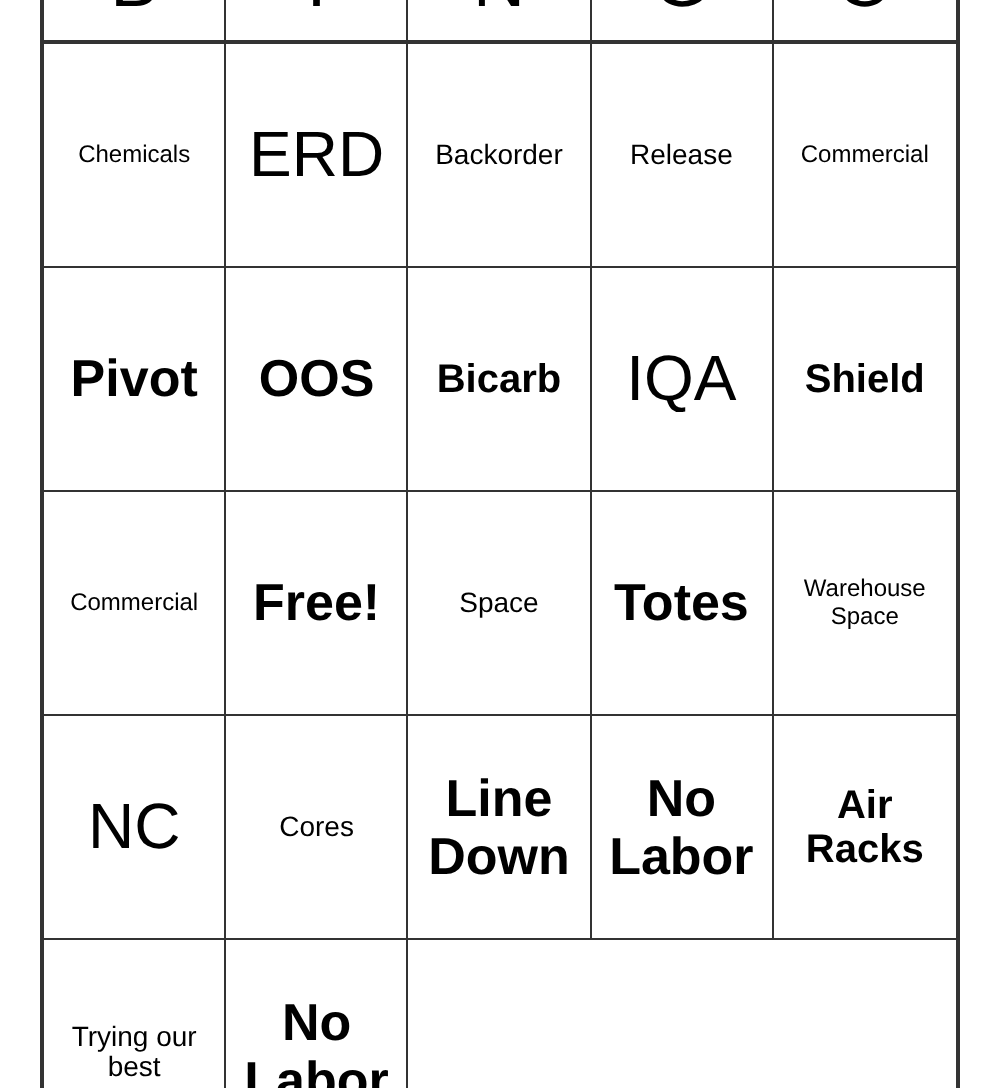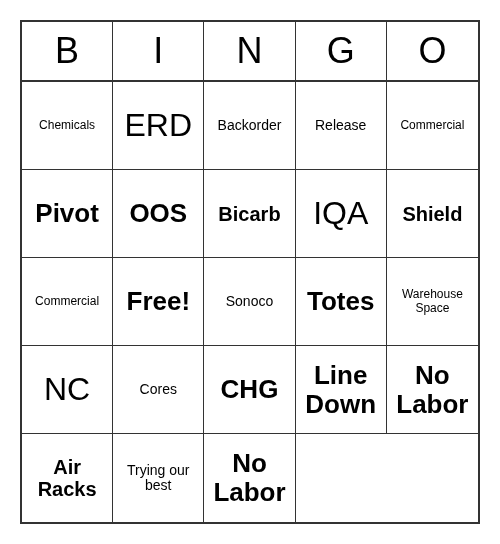--- a/index.html
+++ b/index.html
@@ -49,21 +49,21 @@
       grid-template-rows: repeat(5, 1fr);
     }
 
     .bingo-cell {
       display: flex;
       justify-content: center;
       align-items: center;
       text-align: center;
       border-right: 1px solid #333;
       border-bottom: 1px solid #333;
-      height: 88px;
+      height: 112px;
       padding: 2px 4px;
     }
 
     .bingo-cell:nth-child(5n) {
       border-right: none;
     }
 
     .bingo-cell:nth-child(n+21) {
       border-bottom: none;
     }
@@ -138,36 +138,33 @@
       <div class="bingo-cell">
         <span class="size-md">Shield</span>
       </div>
       <div class="bingo-cell">
         <span class="size-xs">Commercial</span>
       </div>
       <div class="bingo-cell">
         <span class="size-lg">Free!</span>
       </div>
       <div class="bingo-cell">
-        <span class="size-sm">Sonoco</span>
+        <span class="size-sm">Space</span>
       </div>
       <div class="bingo-cell">
         <span class="size-lg">Totes</span>
       </div>
       <div class="bingo-cell">
         <span class="size-xs">Warehouse Space</span>
       </div>
       <div class="bingo-cell">
         <span class="size-xl">NC</span>
       </div>
       <div class="bingo-cell">
         <span class="size-sm">Cores</span>
-      </div>
-      <div class="bingo-cell">
-        <span class="size-lg">CHG</span>
       </div>
       <div class="bingo-cell">
         <span class="size-lg">Line Down</span>
       </div>
       <div class="bingo-cell">
         <span class="size-lg">No Labor</span>
       </div>
       <div class="bingo-cell">
         <span class="size-md">Air Racks</span>
       </div>

